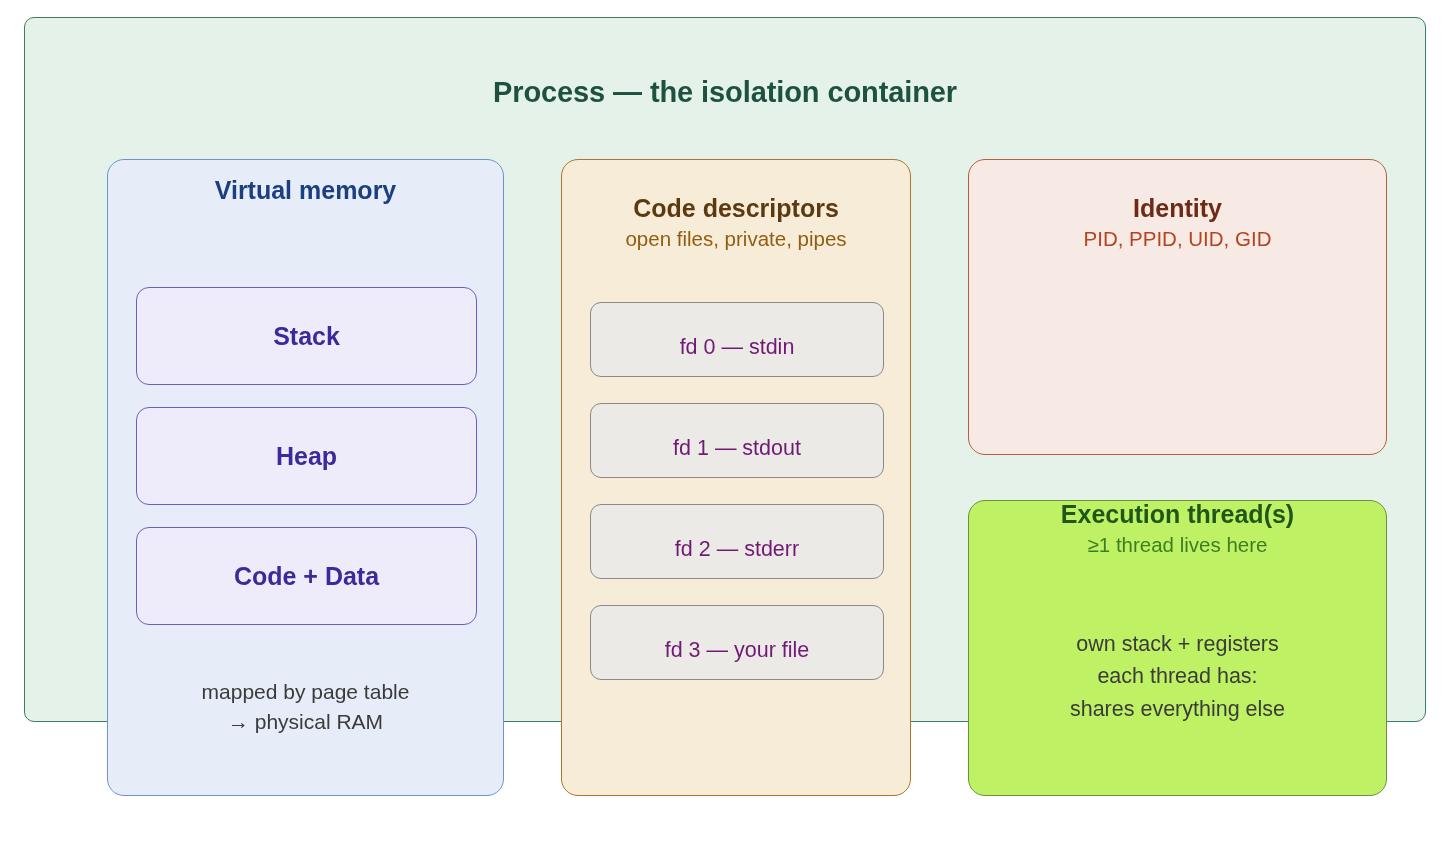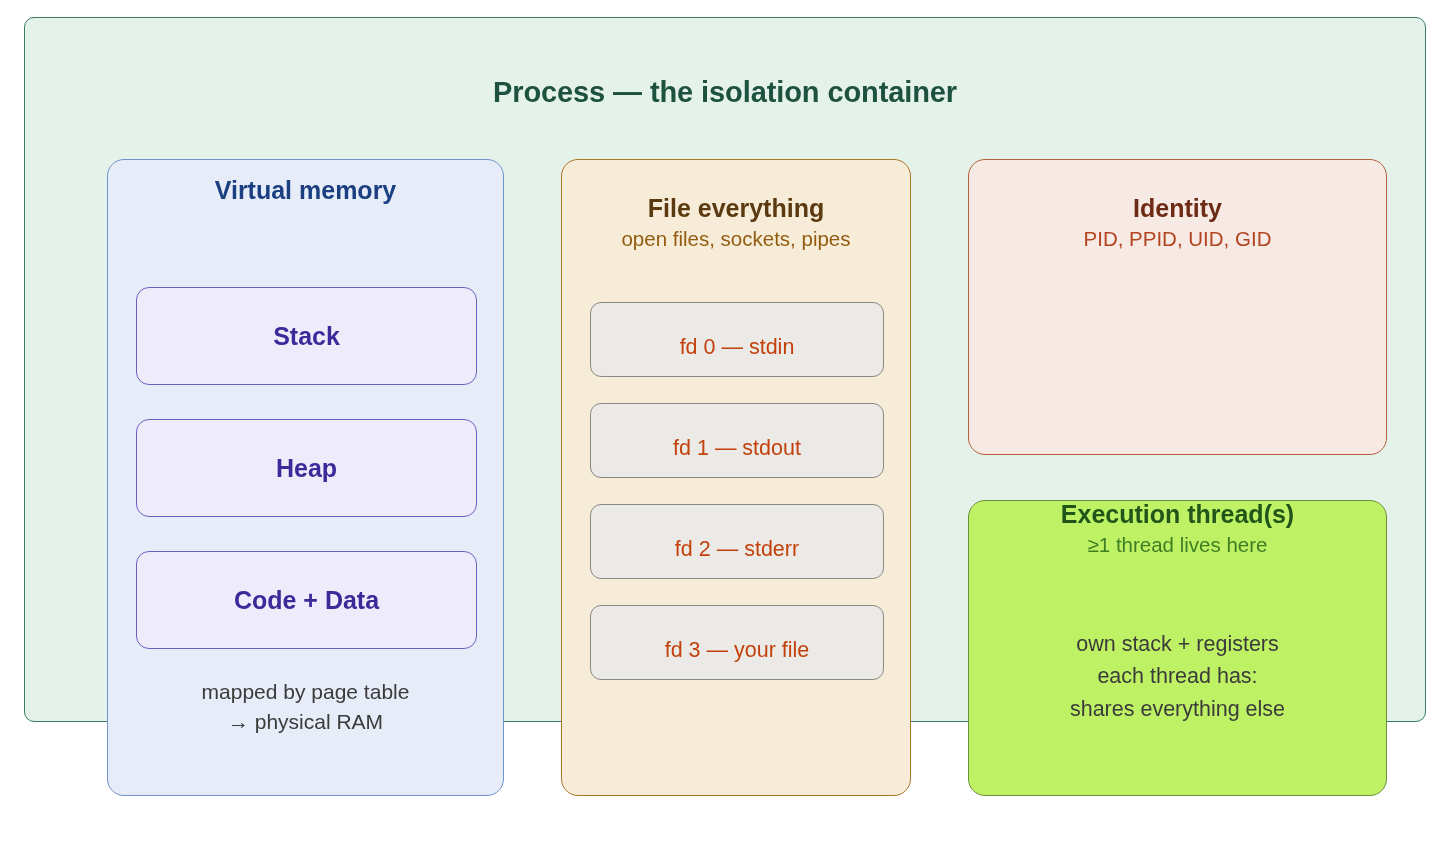--- a/index.html
+++ b/index.html
@@ -82,21 +82,21 @@
   }
   .mem-box {
     box-sizing: border-box;
     height: 98px;
     background: #eeecfa;
     border: 1.6px solid #6b5fc4;
     border-radius: 13px;
     display: flex;
     align-items: center;
     justify-content: center;
-    margin-bottom: 34px;
+    margin-bottom: 22px;
   }
   .mem-box-label {
     font-size: 25px;
     font-weight: bold;
     color: #3a2a9a;
   }
   .mem-footer {
     position: absolute;
     left: 0;
     top: 517px;
@@ -132,21 +132,21 @@
     background: #eceae6;
     border: 1.3px solid #8a8a85;
     border-radius: 11px;
     display: flex;
     align-items: center;
     justify-content: center;
     margin-bottom: 26px;
   }
   .fd-box-label {
     font-size: 21.5px;
-    color: #c2410c;
+    color: #701a75;
     margin-top: 16px;
   }
 
   
   .card-identity {
     left: 943px;
     top: 141px;
     width: 419px;
     height: 296px;
     background: #f7e9e4;
@@ -212,22 +212,22 @@
       </div>
     </div>
 
     <div class="mem-footer">
       <div>mapped by page table</div>
       <div>→ physical RAM</div>
     </div>
   </div>
 
   <div class="card card-fds">
-    <div class="card-title">File everything</div>
-    <div class="card-sub">open files, sockets, pipes</div>
+    <div class="card-title">Code descriptors</div>
+    <div class="card-sub">open files, private, pipes</div>
 
     <div class="fd-list">
       <div class="fd-box">
         <span class="fd-box-label">fd 0 — stdin</span>
       </div>
       <div class="fd-box">
         <span class="fd-box-label">fd 1 — stdout</span>
       </div>
       <div class="fd-box">
         <span class="fd-box-label">fd 2 — stderr</span>

